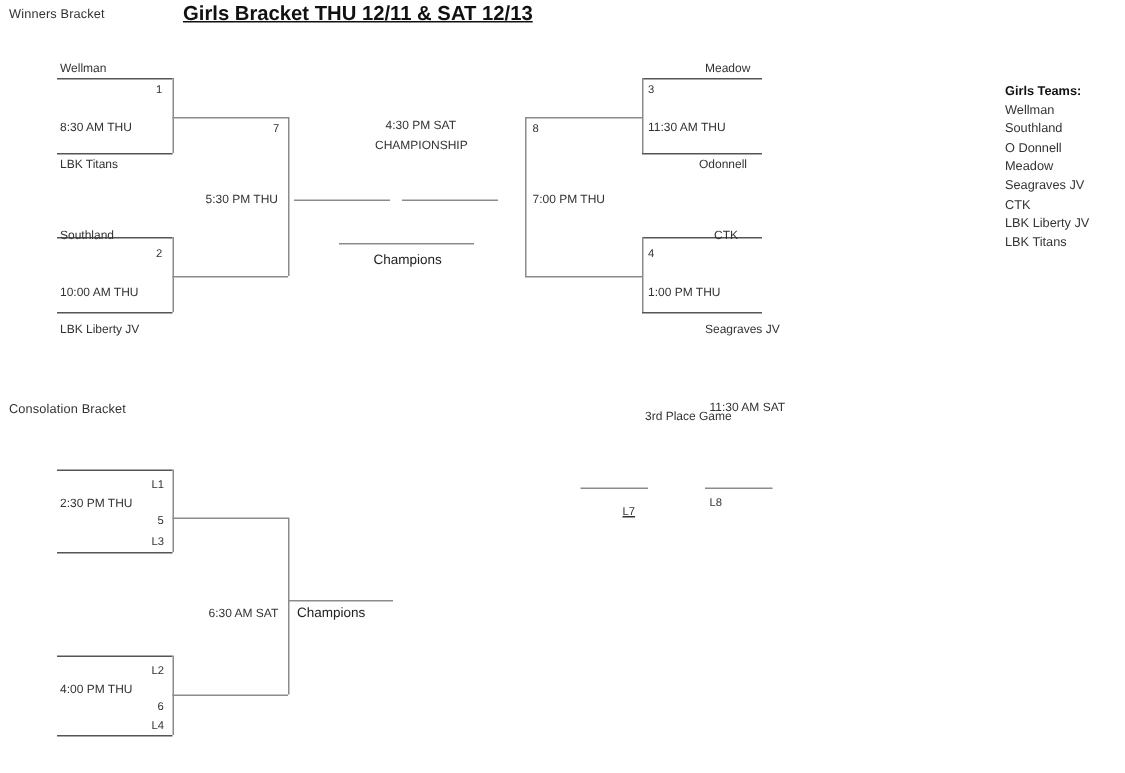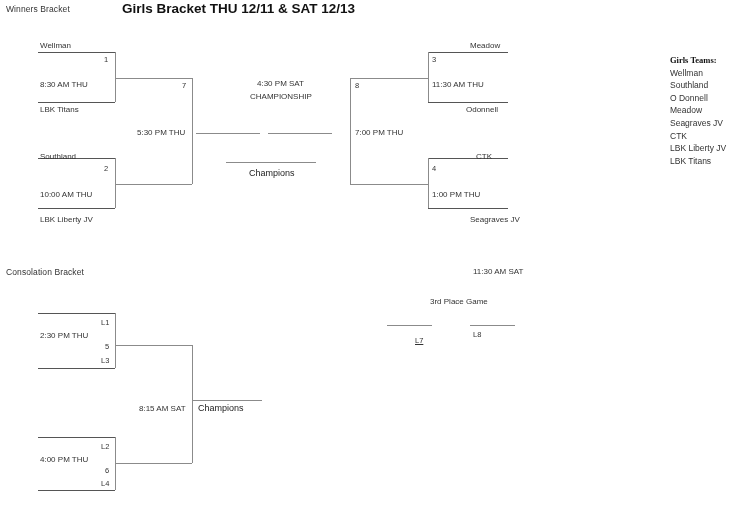--- a/index.html
+++ b/index.html
@@ -53,21 +53,20 @@
   .center-note {
     font-size: 8px;
     color: #333333;
     white-space: nowrap;
   }
   .teams-head {
     font-size: 8.5px;
     font-weight: bold;
     color: #111111;
     white-space: nowrap;
-    font-family: Liberation Serif, serif;
   }
   .teams-item {
     font-size: 8.5px;
     color: #333333;
     white-space: nowrap;
   }
 
   
   .h-line {
     position: absolute;
@@ -82,21 +81,21 @@
   .h-line.dark { border-top-color: #555555; }
 
   .teams-list { position: absolute; }
   .teams-list div { line-height: 12.6px; }
 </style>
 </head>
 <body>
 
 <div class="abs sect-label" style="left:6px; top:4px;">Winners Bracket</div>
 
-<div class="abs main-title" style="left:122px; top:1px;">Girls Bracket THU 12/11 &amp; SAT 12/13</div>
+<div class="abs main-title" style="left:122px; top:1px;text-decoration:underline;">Girls Bracket THU 12/11 &amp; SAT 12/13</div>
 
 <div class="abs sect-label" style="left:6px; top:267px;">Consolation Bracket</div>
 
 <div class="abs">
   <div class="h-line dark" style="left:38px; top:52px; width:77px;"></div>
   <div class="v-line" style="left:115px; top:52px; height:50px;"></div>
   <div class="h-line dark" style="left:38px; top:102px; width:77px;"></div>
   <div class="abs team" style="left:40px; top:41px;">Wellman</div>
   <div class="abs seed" style="left:104px; top:55px;">1</div>
   <div class="abs time" style="left:40px; top:80px;">8:30 AM THU</div>
@@ -177,28 +176,28 @@
   <div class="abs seed" style="left:101px; top:442px;">L2</div>
   <div class="abs time" style="left:40px; top:455px;">4:00 PM THU</div>
   <div class="abs seed" style="left:105px; top:466px;">6</div>
   <div class="abs seed" style="left:101px; top:479px;">L4</div>
 </div>
 
 <div class="abs">
   <div class="h-line" style="left:115px; top:345px; width:77px;"></div>
   <div class="v-line" style="left:192px; top:345px; height:118px;"></div>
   <div class="h-line" style="left:115px; top:463px; width:77px;"></div>
-  <div class="abs time" style="left:139px; top:404px;">8:15 AM SAT</div>
+  <div class="abs time" style="left:139px; top:404px;">6:30 AM SAT</div>
   <div class="h-line" style="left:192px; top:400px; width:70px;"></div>
   <div class="abs champ" style="left:198px; top:403px;">Champions</div>
 </div>
 
 <div class="abs">
   <div class="abs center-note" style="left:430px; top:267px;margin-left:43px;">11:30 AM SAT</div>
-  <div class="abs center-note" style="left:430px; top:297px;">3rd Place Game</div>
+  <div class="abs center-note" style="left:430px; top:273px;">3rd Place Game</div>
 
   <div class="h-line" style="left:387px; top:325px; width:45px;"></div>
   <div class="abs seed" style="left:415px; top:336px;text-decoration:underline;">L7</div>
 
   <div class="h-line" style="left:470px; top:325px; width:45px;"></div>
   <div class="abs seed" style="left:473px; top:330px;">L8</div>
 </div>
 
 <div class="teams-list" style="left:670px; top:54px;">
   <div class="teams-head">Girls Teams:</div>

